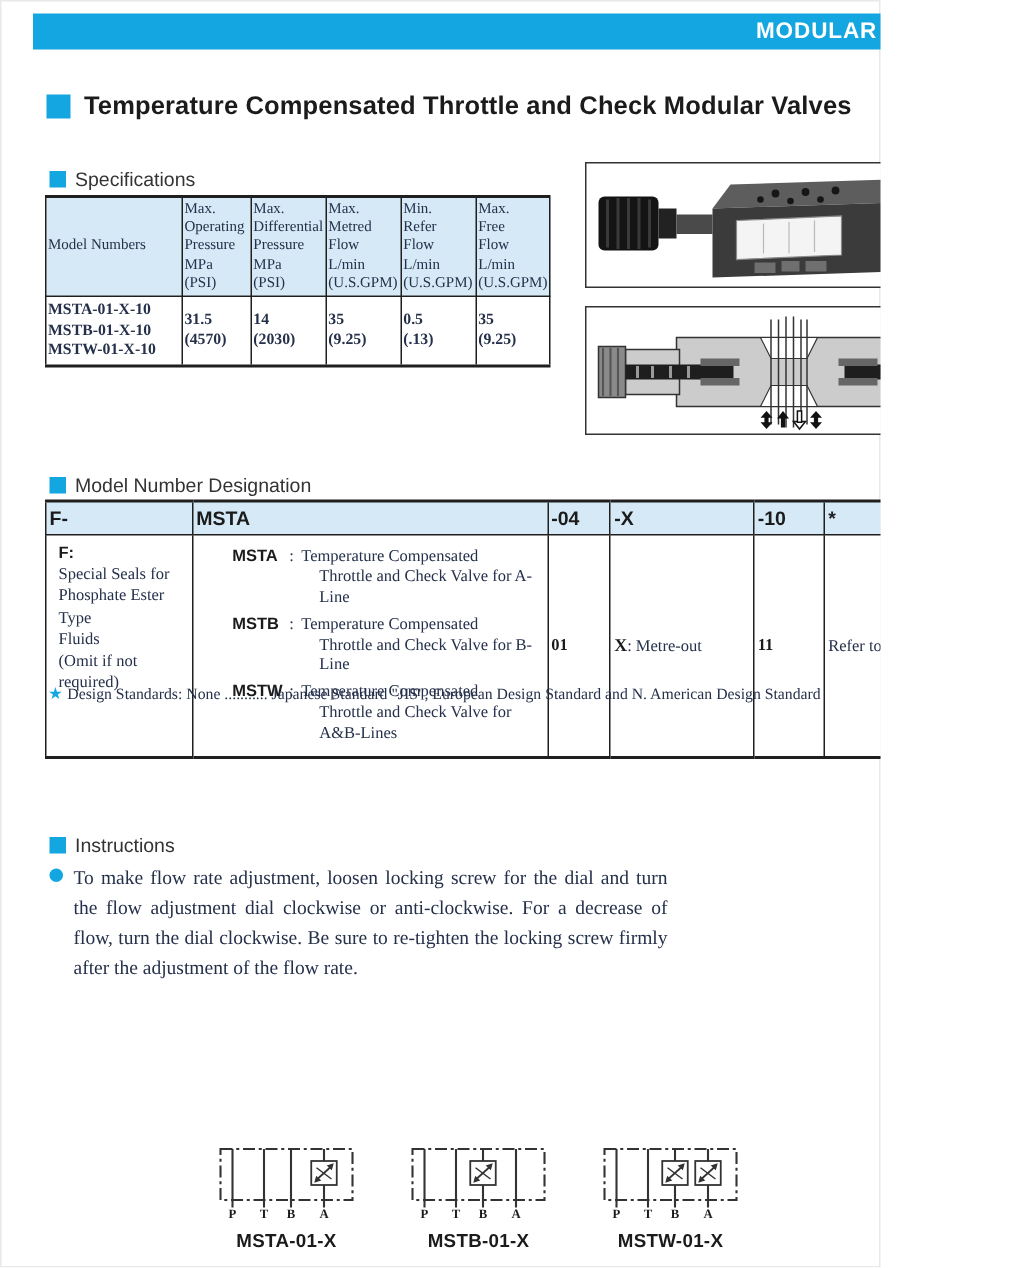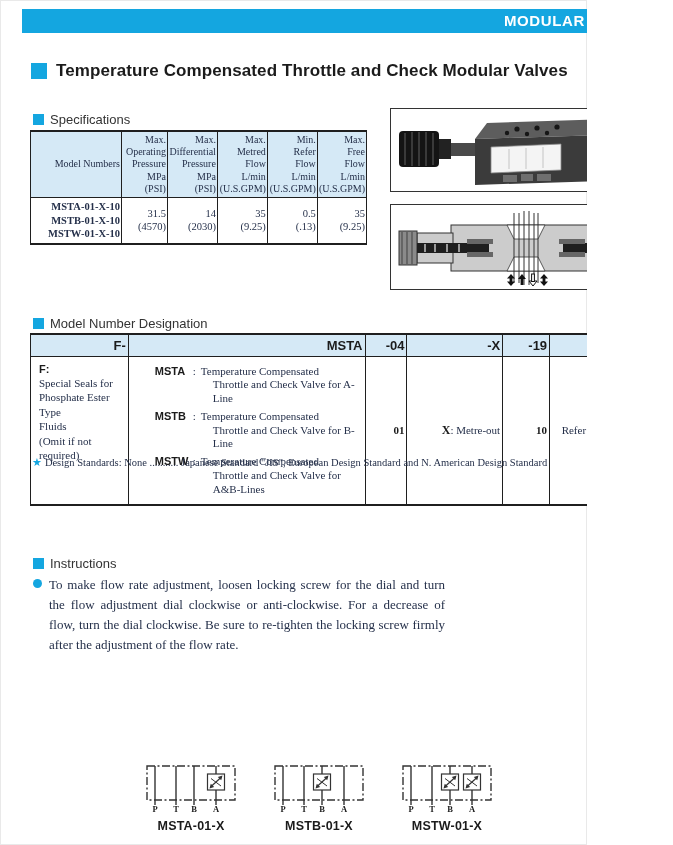--- a/index.html
+++ b/index.html
@@ -24,26 +24,26 @@
   .title-text { font-size:17px; font-weight:bold; color:#1b1b1b; letter-spacing:.1px; }
 
   
   .sec-head { position:absolute; display:flex; align-items:center; gap:6px; }
   .sq-sm { width:11px; height:11px; background:#14a6e0; flex:0 0 auto; }
   .sec-label { font-size:13px; color:#333; }
 
   
   table { border-collapse:collapse; }
   .dtable { font-family:"Liberation Serif", serif; color:#25304a; }
-  .dtable td { border:1px solid #1f1f1f; text-align:right; vertical-align:middle; }
+  .dtable td { border:1px solid #1f1f1f; text-align:left; vertical-align:middle; }
   .spec-table { position:absolute; left:30px; top:130px; width:337px; }
   .spec-table td { font-size:10px; line-height:1.22; padding:2px 1px; }
   .spec-table .hd { background:#d5e9f6; }
   .spec-table .models { font-weight:bold; font-size:10.5px; line-height:1.3; }
-  .spec-table .val { font-weight:normal; font-size:10.5px; line-height:1.3; }
+  .spec-table .val { font-weight:bold; font-size:10.5px; line-height:1.3; }
   .thick-b { border-bottom:2px solid #1f1f1f !important; }
   .thick-t { border-top:2px solid #1f1f1f !important; }
 
   .desig-table { position:absolute; left:30px; top:333px; width:583px; }
   .desig-table td { padding:1px 2px; }
   .desig-table .hd { background:#d5e9f6; }
   .code-row td { font-family:"Liberation Sans", sans-serif; font-weight:bold; font-size:13px; color:#1b1b1b; height:22px; }
   .label-row td { font-size:10.5px; line-height:1.15; height:27px; }
   .body-row td { height:81px; background:#fff; font-size:11px; }
   .dotted-l { border-left:1px dotted #444 !important; }
@@ -291,21 +291,21 @@
         <col style="width:96px">
         <col style="width:47px">
         <col style="width:63px">
       </colgroup>
     <tbody>
         <tr class="code-row">
       <td class="hd thick-t">F-</td>
       <td class="hd thick-t">MSTA</td>
       <td class="hd thick-t">-04</td>
       <td class="hd thick-t">-X</td>
-      <td class="hd thick-t">-19</td>
+      <td class="hd thick-t">-10</td>
       <td class="hd thick-t dotted-l">*</td>
     </tr>
     <tr class="body-row">
       <td class="cell-seals thick-b">
         <div class="seal-code">F:</div>
         <div class="seal-desc pre">Special Seals for
 Phosphate Ester Type
 Fluids
 (Omit if not required)</div>
       </td>
@@ -326,21 +326,21 @@
           <span class="series-code">MSTW</span>
           <span class="series-colon">:</span>
           <div class="series-desc pre">Temperature Compensated
 Throttle and Check Valve for A&amp;B-Lines</div>
         </div>
       </td>
       <td class="bold-sans thick-b">01</td>
       <td class="dir-cell thick-b">
         <span class="bold-sans">X</span><span class="desc">: Metre-out</span>
       </td>
-      <td class="bold-sans thick-b">10</td>
+      <td class="bold-sans thick-b">11</td>
       <td class="thick-b dotted-l">
         <span>Refer to </span><span class="star">★</span>
       </td>
     </tr>
   </tbody>
     </table>
 
   <div class="footnote">
     <span class="star">★</span><span>Design Standards:  None ........... Japanese Standard "JIS", European Design Standard and N. American Design Standard</span>
   </div>

